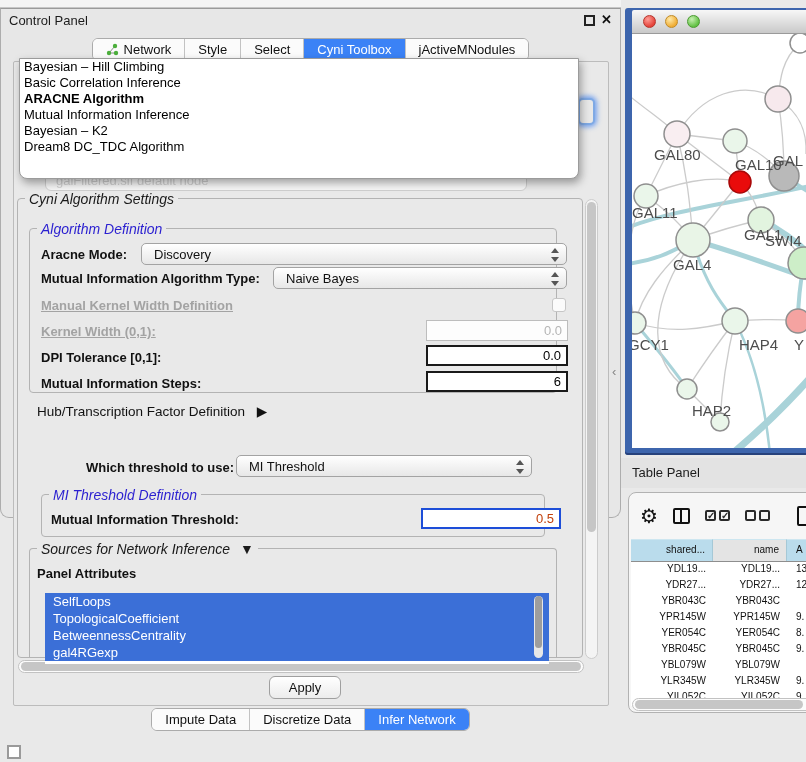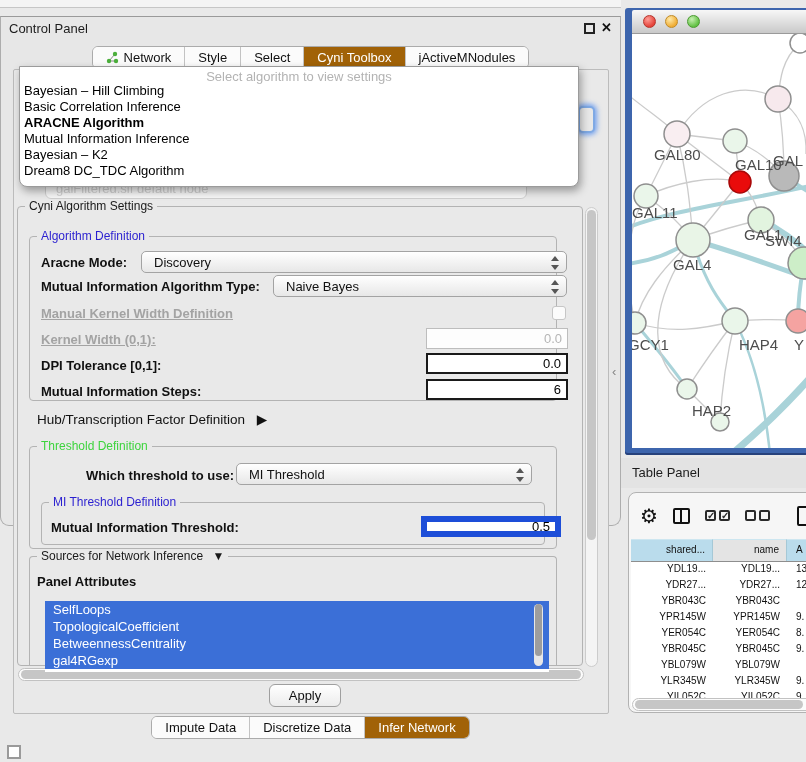--- a/index.html
+++ b/index.html
@@ -2,34 +2,34 @@
 <html><head>
 <meta charset="utf-8">
 <style>
   * { margin:0; padding:0; box-sizing:border-box; }
   html,body { width:806px; height:762px; overflow:hidden; background:#e9e9e9;
     font-family:"Liberation Sans", sans-serif; color:#111; }
   .abs { position:absolute; }
 
   
   #top-strip { left:0; top:0; width:621px; height:8px; background:#f4f4f4; border-bottom:1px solid #c6c6c6; }
-  #control-panel { left:0; top:16px; width:621px; height:510px; background:#e7e7e7;
+  #control-panel { left:0; top:8px; width:621px; height:510px; background:#e7e7e7;
     border:1px solid #adadad; border-top:1px solid #9a9a9a; border-radius:0 0 9px 9px; }
   #cp-titlebar { left:0; top:0; width:100%; height:24px; }
   #cp-title { left:8px; top:4px; font-size:13px; color:#1c1c1c; }
   #cp-float { left:583px; top:6px; width:11px; height:11px; border:2px solid #222; background:transparent; }
   #cp-close { left:600px; top:3px; font-size:13px; font-weight:bold; color:#111; }
 
   
   #cp-tabs { left:0; top:29px; width:100%; display:flex; justify-content:center; }
   .seg { display:flex; border:1px solid #ababab; border-radius:6px; overflow:hidden; background:#fbfbfb; height:23px; }
   .seg .tab { display:flex; align-items:center; gap:5px; padding:0 13px; font-size:13px;
     border-right:1px solid #c3c3c3; background:#fbfbfb; color:#111; white-space:nowrap; }
   .seg .tab:last-child { border-right:none; }
-  .seg .tab.sel { background:#a16207; color:#fff; }
+  .seg .tab.sel { background:#3b82f6; color:#fff; }
   .net-ico { width:13px; height:13px; display:inline-block; }
 
   
   #cp-content { left:12px; top:52px; width:596px; height:645px; background:#e9e9e9;
     border:1px solid #bcbcbc; border-radius:2px; }
 
   
   #algo-overlay { left:18px; top:49px; width:560px; height:121px; background:#fff;
     border:1px solid #9b9b9b; border-radius:0 0 8px 8px; box-shadow:2px 4px 8px rgba(0,0,0,.35); z-index:50; }
   #algo-placeholder { text-align:center; font-size:13px; color:#b3b3b3; padding-top:2px; height:16px; }
@@ -37,40 +37,40 @@
   .algo-item.sel { font-weight:bold; }
 
   
   #bg-combo { left:44px; top:160px; width:482px; height:22px; border:1px solid #cfcfcf; border-radius:6px;
     background:#f6f6f6; color:#cfcfcf; font-size:13px; padding:3px 0 0 10px; z-index:5; }
   #bg-focus-frag { left:577px; top:89px; width:17px; height:27px; border:2px solid #7fa9e4; border-radius:5px;
     background:#e8e8e8; box-shadow:0 0 5px 2px rgba(80,140,240,.75); z-index:5; }
 
   
   .group { position:absolute; border:1px solid #b3b3b3; border-radius:4px; }
-  .gtitle { position:absolute; top:-8px; left:7px; background:#e9e9e9; padding:0 4px; font-size:12px; }
+  .gtitle { position:absolute; top:-8px; left:7px; background:#e9e9e9; padding:0 4px; font-size:14px;font-style:italic; }
   .t-black { color:#1a1a1a; } .t-blue { color:#2a1fd0; } .t-green { color:#3dd43d; }
 
   .lbl { position:absolute; font-size:13px; font-weight:bold; color:#111; white-space:nowrap; }
   .lbl.dis { color:#a3a3a3;text-decoration:underline; }
   .lbl.plain { font-weight:normal; }
 
   .combo { position:absolute; height:22px; border:1px solid #a3a3a3; border-radius:5px;
     background:linear-gradient(#ffffff,#e7e7e7); font-size:13px; display:flex; align-items:center;
     padding-left:12px; }
   .spin { position:absolute; right:7px; top:4px; width:9px; height:14px; }
   .spin:before, .spin:after { content:""; position:absolute; left:1px; border-left:4px solid transparent; border-right:4px solid transparent; }
   .spin:before { top:0; border-bottom:5px solid #555; }
   .spin:after { bottom:0; border-top:5px solid #555; }
 
   .tfield { position:absolute; height:21px; font-size:13px; text-align:right; padding-right:5px;
     background:#fff; font-family:"Liberation Sans",sans-serif; }
   .tf-dis { border:1px solid #bdbdbd; color:#b5b5b5; background:#fdfdfd; }
   .tf-dark { border:2px solid #1a1a1a; color:#000; }
-  .tf-norm { border:6px solid #1d4ed8; color:#000000; }
+  .tf-norm { border:2px solid #1d4ed8; color:#c2410c; }
 
   .chk { position:absolute; width:14px; height:14px; border:1px solid #c6c6c6; border-radius:3px; background:#fbfbfb; }
 
   
   .sb-track-v { position:absolute; width:13px; background:#f4f4f4; border:1px solid #cccccc; border-radius:7px; }
   .sb-thumb-v { position:absolute; left:1px; width:9px; background:#c6c6c6; border-radius:5px; }
   .sb-track-h { position:absolute; height:13px; background:#fcfcfc; border:1px solid #c2c2c2; border-radius:7px; }
   .sb-thumb-h { position:absolute; top:1px; height:9px; background:#c6c6c6; border-radius:5px; }
 
   
@@ -164,21 +164,20 @@
         </div>
     </div>
   </div>
 
   <div class="abs" id="cp-content"></div>
 
   <div class="abs" id="bg-combo">galFiltered.sif default node</div>
   <div class="abs" id="bg-focus-frag"></div>
 
   <div class="abs" id="algo-overlay">
-    <div id="algo-placeholder">Select algorithm to view settings</div>
     <div class="algo-item">Bayesian – Hill Climbing</div>
     <div class="algo-item">Basic Correlation Inference</div>
     <div class="algo-item sel">ARACNE Algorithm</div>
     <div class="algo-item">Mutual Information Inference</div>
     <div class="algo-item">Bayesian – K2</div>
     <div class="algo-item">Dream8 DC_TDC Algorithm</div>
   </div>
 
   <div class="group" style="left:16px; top:189px; width:566px; height:460px;">
     <span class="gtitle t-black">Cyni Algorithm Settings</span>
@@ -204,23 +203,20 @@
   <div class="lbl" style="left:40px; top:341px;">DPI Tolerance [0,1]:</div>
   <input class="tfield tf-dark" style="left: 425px; top: 336px; width: 142px;" value="0.0">
   <div class="lbl" style="left:40px; top:367px;">Mutual Information Steps:</div>
   <input class="tfield tf-dark" style="left: 425px; top: 362px; width: 142px;" value="6">
 
   <div class="lbl plain" style="left:36px; top:394px; font-size:13.5px;">
     <span>Hub/Transcription Factor Definition</span>
     <span style="margin-left:8px;">▶</span>
   </div>
 
-  <div class="group" style="left:28px; top:429px; width:528px; height:103px;">
-    <span class="gtitle t-green">Threshold Definition</span>
-  </div>
   <div class="lbl" style="left:85px; top:451px;">Which threshold to use:</div>
   <div class="combo" style="left:235px; top:446px; width:296px;">
     <span>MI Threshold</span>
     <span class="spin"></span>
   </div>
   <div class="group" style="left:40px; top:485px; width:504px; height:43px;">
     <span class="gtitle t-blue" style="background:#e9e9e9;">MI Threshold Definition</span>
   </div>
   <div class="lbl" style="left:50px; top:503px;">Mutual Information Threshold:</div>
   <input class="tfield tf-norm" style="left: 420px; top: 499px; width: 140px;" value="0.5">

